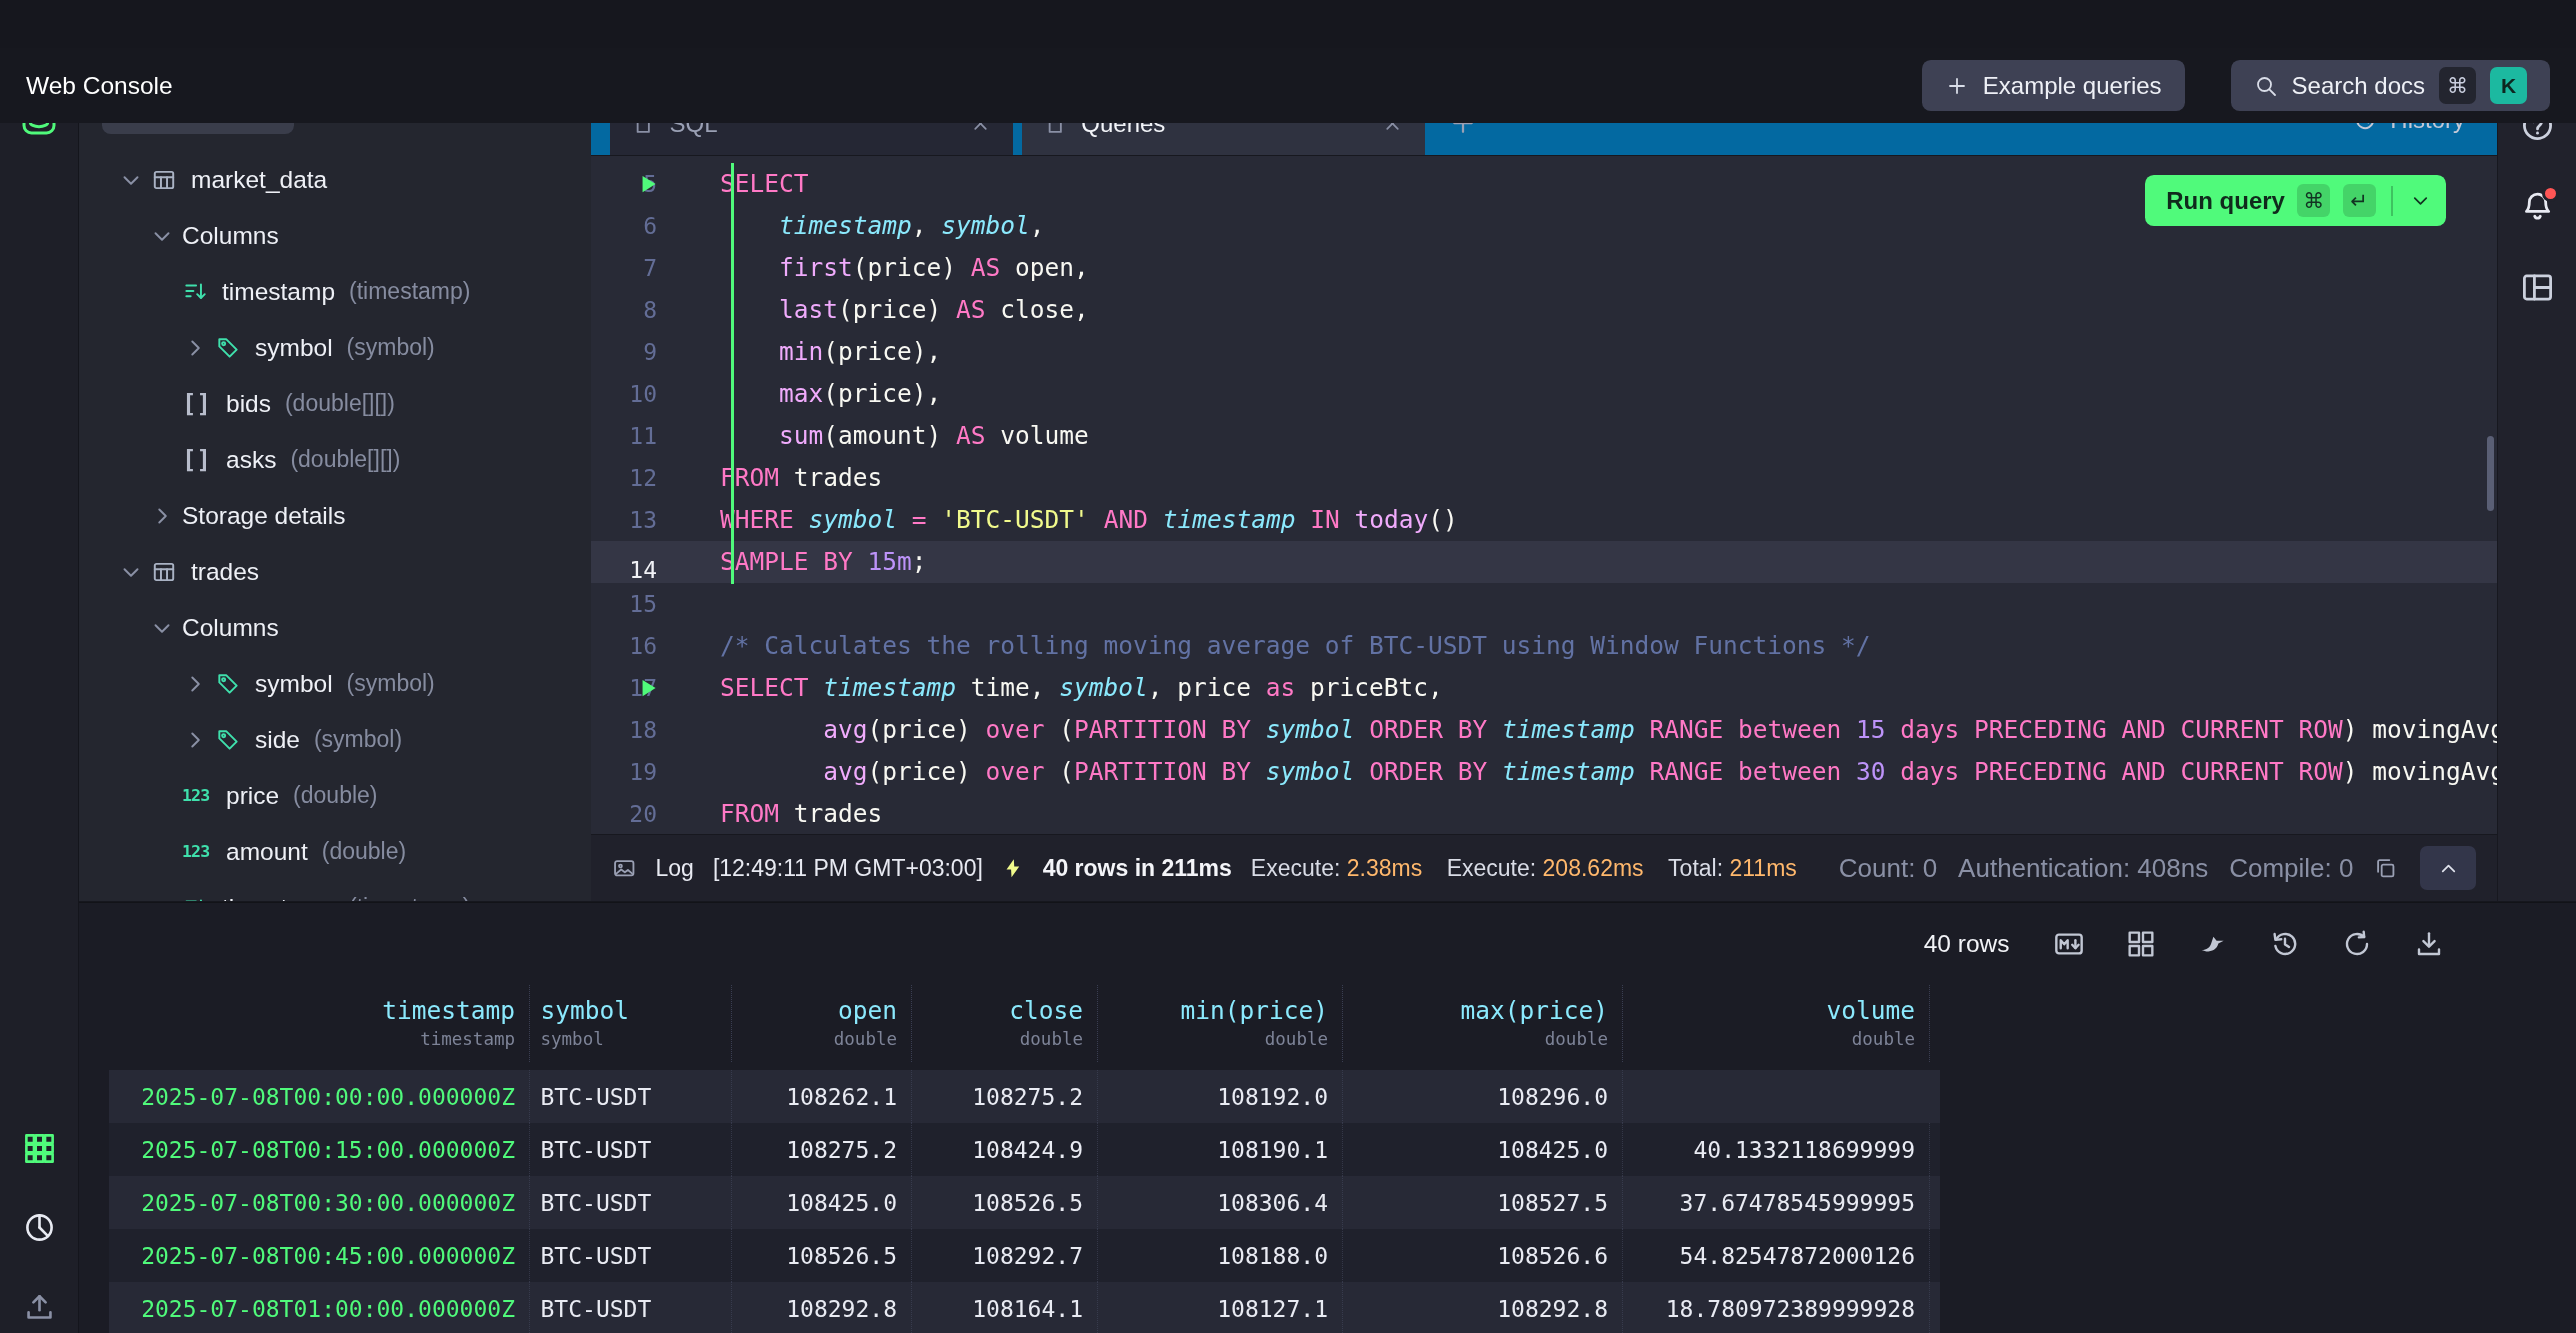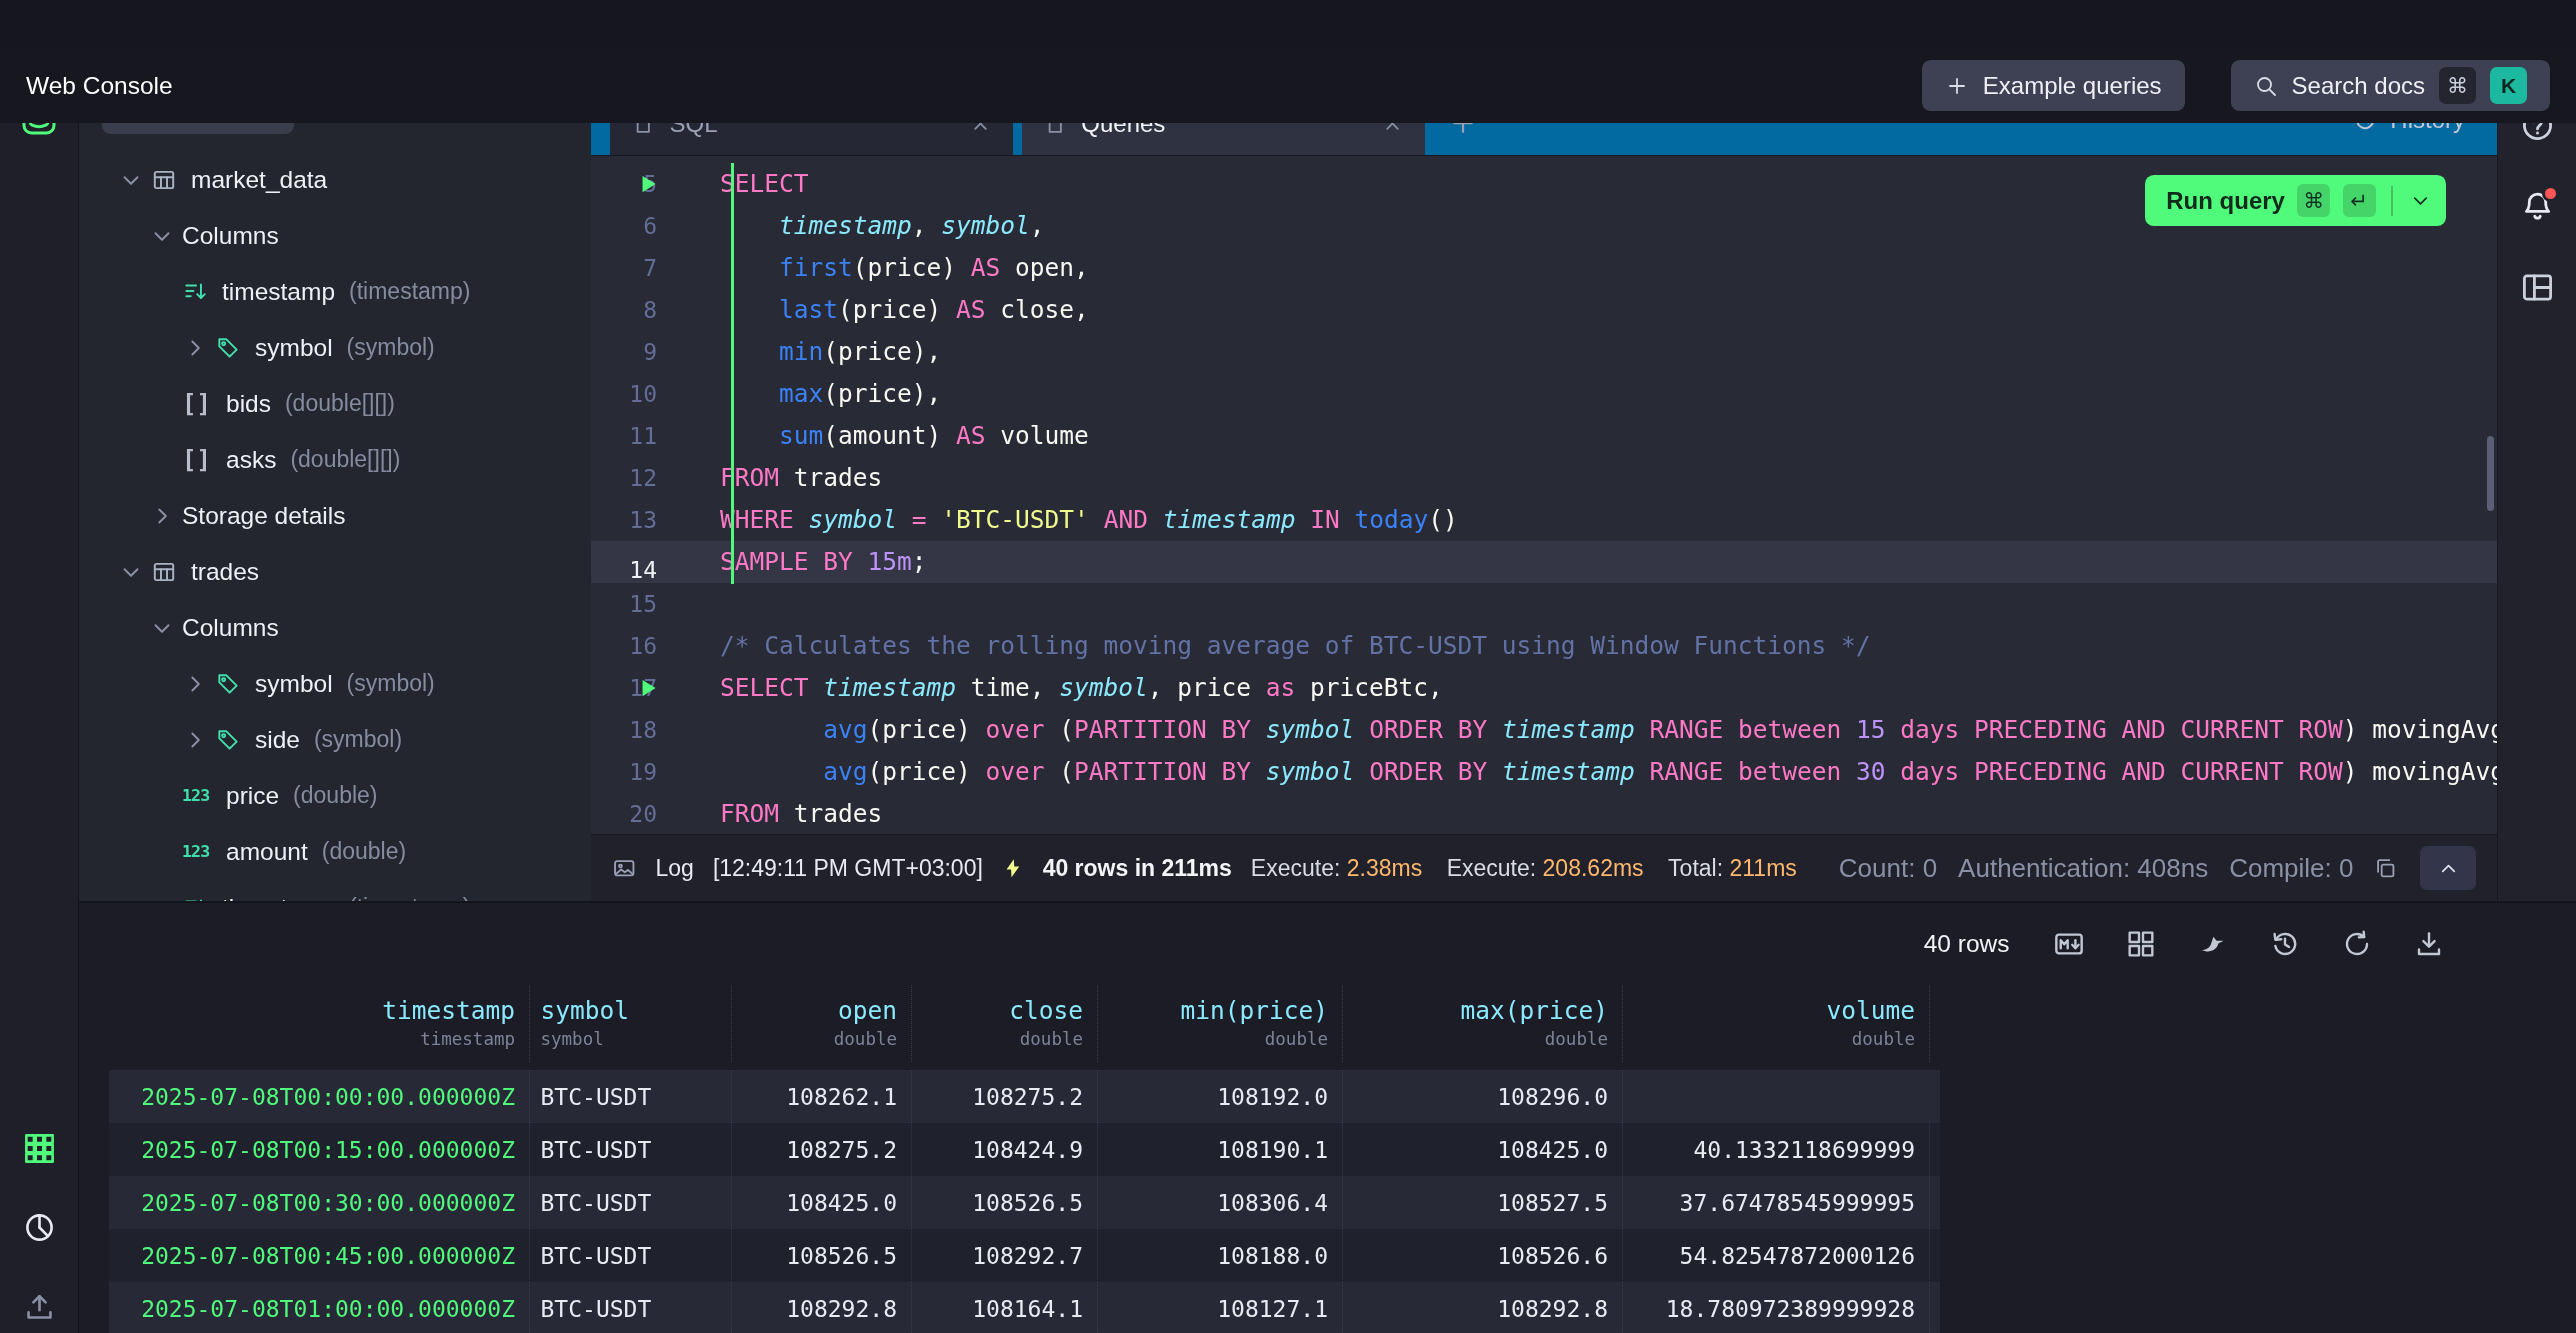--- a/index.html
+++ b/index.html
@@ -80,21 +80,21 @@
   
   .editor { position:absolute; left:0; top:81px; width:1906px; height:678px;
     background:#282a36; overflow:hidden; }
   .code-lines { position:absolute; left:0; top:7px; width:100%; }
   .cline { height:42px; display:flex; align-items:center; position:relative; }
   .cline.active { background:rgba(68,71,90,.42);align-items:flex-end; }
   .cln { width:103px; flex:0 0 auto; text-align:right; padding-right:37px; color:#636d96;
     font:23px "DejaVu Sans Mono",monospace; }
   .cline.active .cln { color:#f1f2f6; }
   .ctext { font:24.5px/42px "DejaVu Sans Mono",monospace; white-space:pre; padding-left:26px; }
-  .tk-kw { color:#ff79c6; } .tk-fn { color:#3b82f6; }
+  .tk-kw { color:#ff79c6; } .tk-fn { color:#f0abfc; }
   .tk-id { color:#8be9fd; font-style:italic; } .tk-str { color:#f1fa8c; }
   .tk-num { color:#bd93f9; } .tk-cm { color:#6272a4; } .tk-pl { color:#f8f8f2; }
   .cplay { position:absolute; left:44px; top:8px; width:26px; height:26px; color:#50fa7b; }
   .block-line { position:absolute; left:140px; width:2.6px; background:#50fa7b; z-index:2; }
   .run-btn { position:absolute; top:19px; right:51px; height:51px; background:#50fa7b;
     border:none; border-radius:8.8px; display:flex; align-items:center; gap:12.3px;
     padding:0 8.8px 0 21px; font-family:inherit; font-size:24px; font-weight:700;
     color:#102a1c; z-index:5; }
   .rk { width:33px; height:33px; background:rgba(0,0,0,.15); border-radius:6.1px; display:flex;
     align-items:center; justify-content:center; font-size:21px; font-weight:400; color:#123322; }

